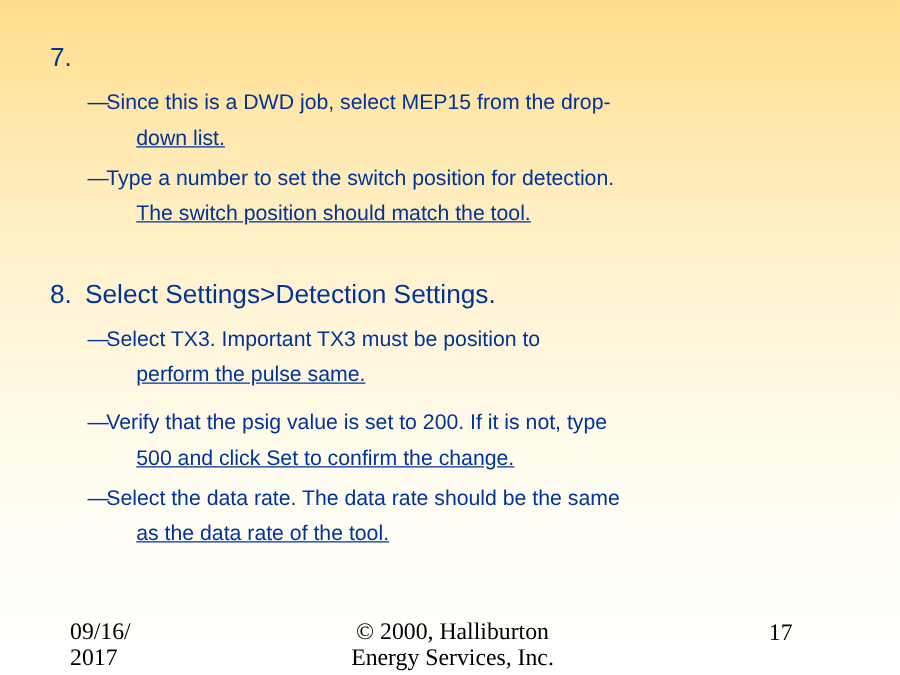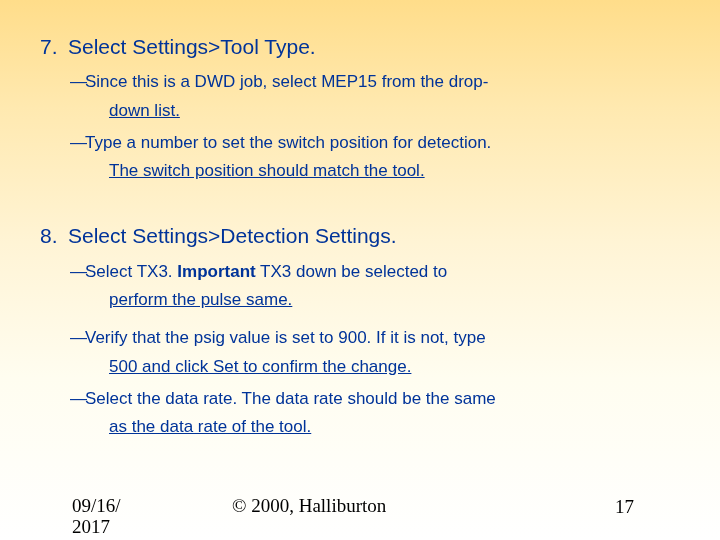--- a/index.html
+++ b/index.html
@@ -53,47 +53,46 @@
     text-indent: 0;
     padding-left: 0;
   }
   .sub-text .cont {
     display: block;
     padding-left: 24px;
     text-indent: 0;
     margin-top: -4px;
     text-decoration: underline;
   }
-  .bold { font-weight: bold; }
+  .bold { font-weight: normal; }
   .gap { height: 14px; }
   .smgap { height: 6px; }
   .footer {
     position: absolute;
     left: 0;
     right: 0;
     bottom: -4px;
     height: 48px;
     display: flex;
     align-items: flex-start;
     color: #000;
     font-family: "Times New Roman", Times, serif;
     font-size: 19px;
   }
-  .footer .date { position: absolute; left: 72px; width: 90px; line-height: 1.1; }
-  .footer .copy { position: absolute; left: 232px; width: 260px; line-height: 1.1; }
+  .footer .date { position: absolute; left: 56px; width: 90px; line-height: 1.1; }
+  .footer .copy { position: absolute; left: 232px; width: 260px; line-height: 1.1; text-align: center; }
   .footer .page { position: absolute; right: 86px; }
 </style>
 </head>
 <body>
 
 <div class="slide">
 
   <div class="step-title">
     <span class="step-num">7.</span>
-    <span>Select Settings&gt;Tool Type.</span>
   </div>
   <div class="sub-list">
     <div class="sub-item">
       <span class="dash">—</span>
       <span class="sub-text">
         <span>Since this is a DWD job, select MEP15 from the drop-</span>
         <span class="cont">down list.</span>
       </span>
     </div>
     <div class="sub-item">
@@ -108,45 +107,46 @@
   <div class="gap"></div>
 
   <div class="step-title">
     <span class="step-num">8.</span>
     <span>Select Settings&gt;Detection Settings.</span>
   </div>
   <div class="sub-list">
     <div class="sub-item">
       <span class="dash">—</span>
       <span class="sub-text">
-        <span><span>Select TX3. </span><span class="bold">Important</span><span>  TX3 down be selected to</span></span>
+        <span><span>Select TX3. </span><span class="bold">Important</span><span>  TX3 must be position to</span></span>
         <span class="cont">perform the pulse same.</span>
       </span>
     </div>
     <div class="smgap"></div>
     <div class="sub-item">
       <span class="dash">—</span>
       <span class="sub-text">
-        <span>Verify that the psig value is set to 900. If it is not, type</span>
+        <span>Verify that the psig value is set to 200. If it is not, type</span>
         <span class="cont">500 and click Set to confirm the change.</span>
       </span>
     </div>
     <div class="sub-item">
       <span class="dash">—</span>
       <span class="sub-text">
         <span>Select the data rate. The data rate should be the same</span>
         <span class="cont">as the data rate of the tool.</span>
       </span>
     </div>
   </div>
 
   <div class="footer">
     <div class="date">
       <span>09/16/</span><br>
       <span>2017</span>
     </div>
     <div class="copy">
       <span>© 2000, Halliburton</span><br>
+      <span>Energy Services, Inc.</span>
     </div>
     <div class="page">17</div>
   </div>
 
 </div>
 
 </body></html>

